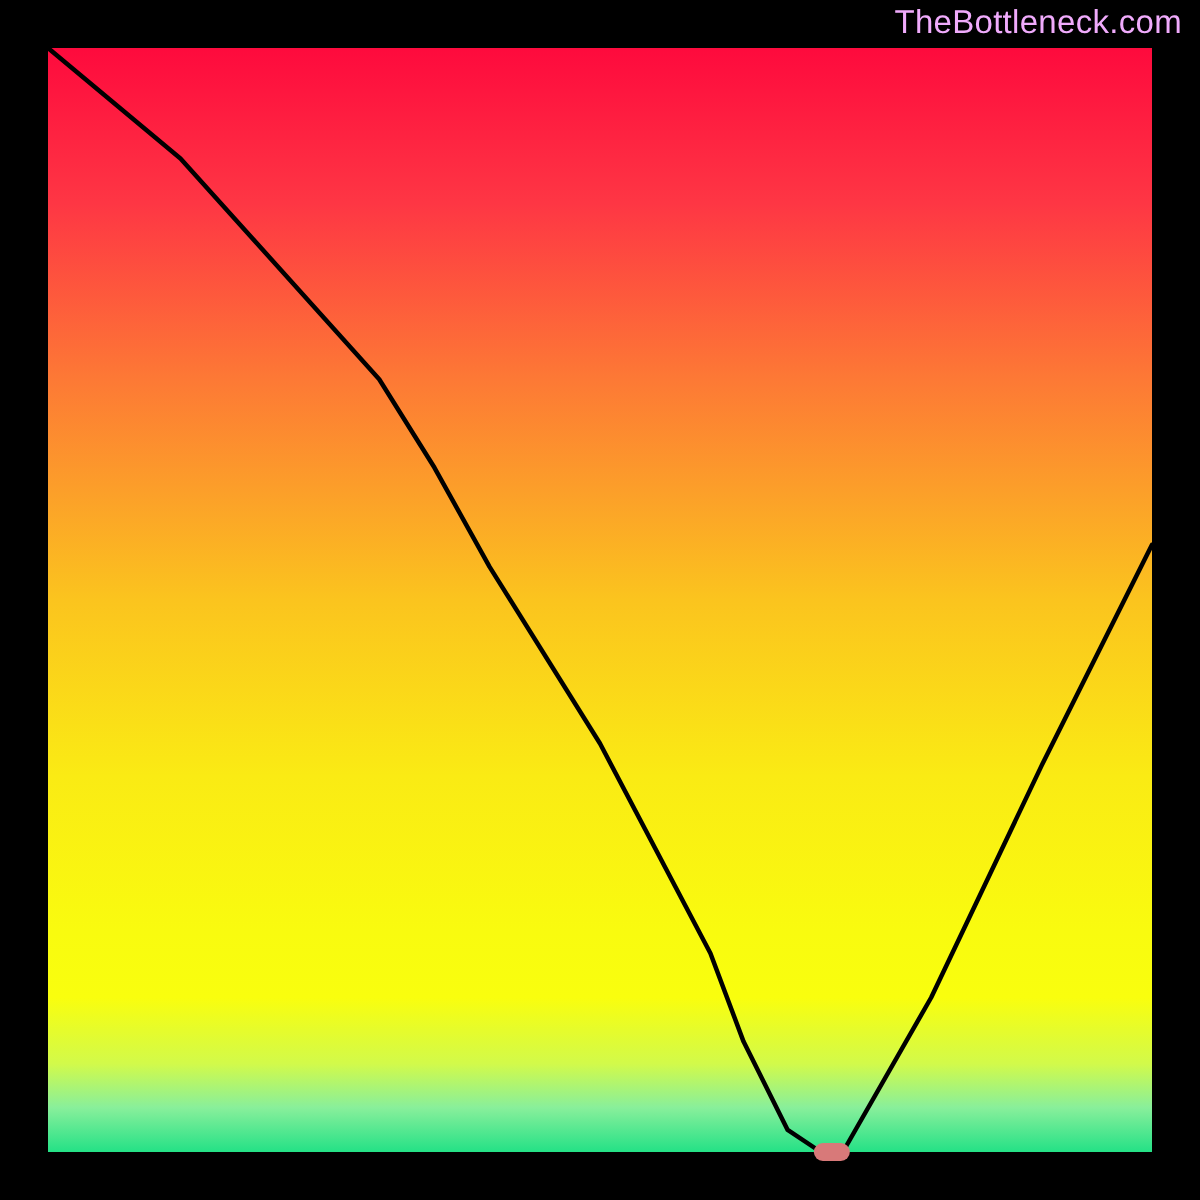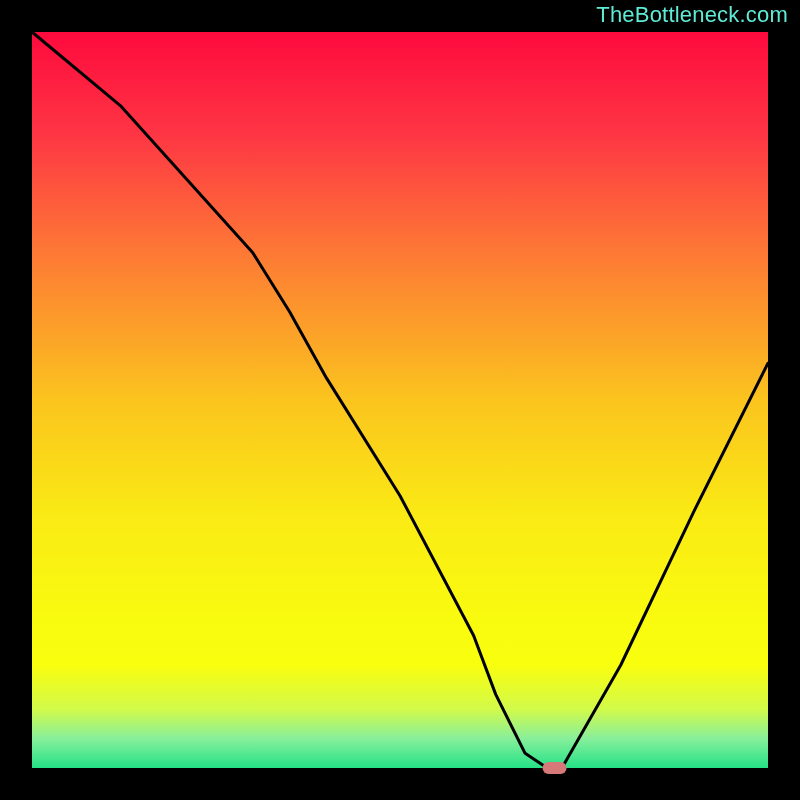--- a/index.html
+++ b/index.html
@@ -18,21 +18,21 @@
   svg {
     display: block;
   }
   .watermark {
     position: absolute;
     top: 2px;
     right: 12px;
     font-family: Arial, Helvetica, sans-serif;
     font-size: 22px;
     font-weight: 500;
-    color: #5eead4;
+    color: #f0abfc;
     letter-spacing: 0.2px;
   }
 </style>
 </head>
 <body>
 
 <div class="chart-container">
   <svg id="chart-svg" width="800" height="800" viewBox="0 0 800 800">
     <defs>
       <linearGradient id="bg-grad" x1="0" y1="0" x2="0" y2="1">

